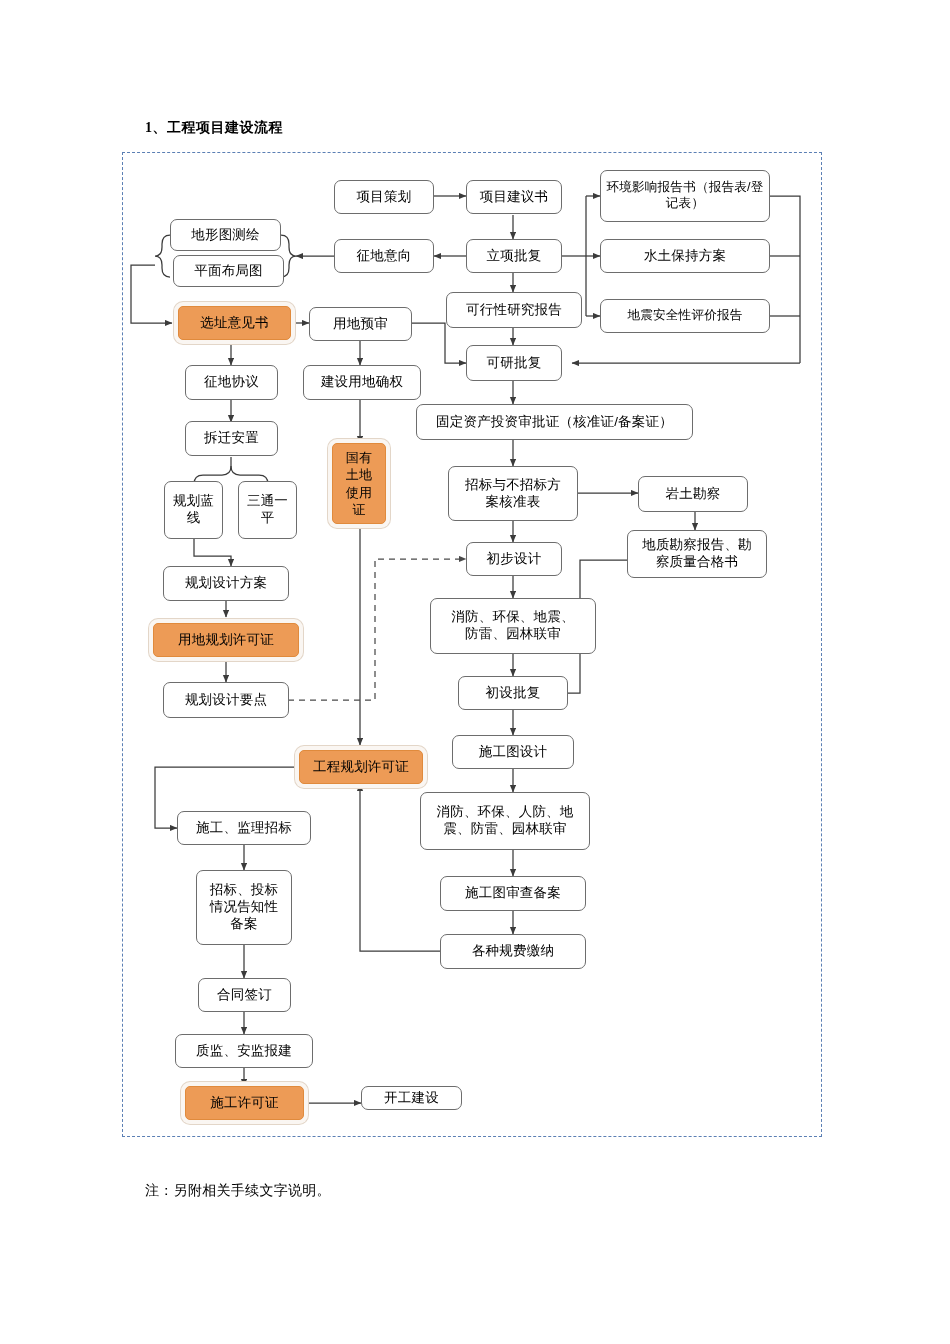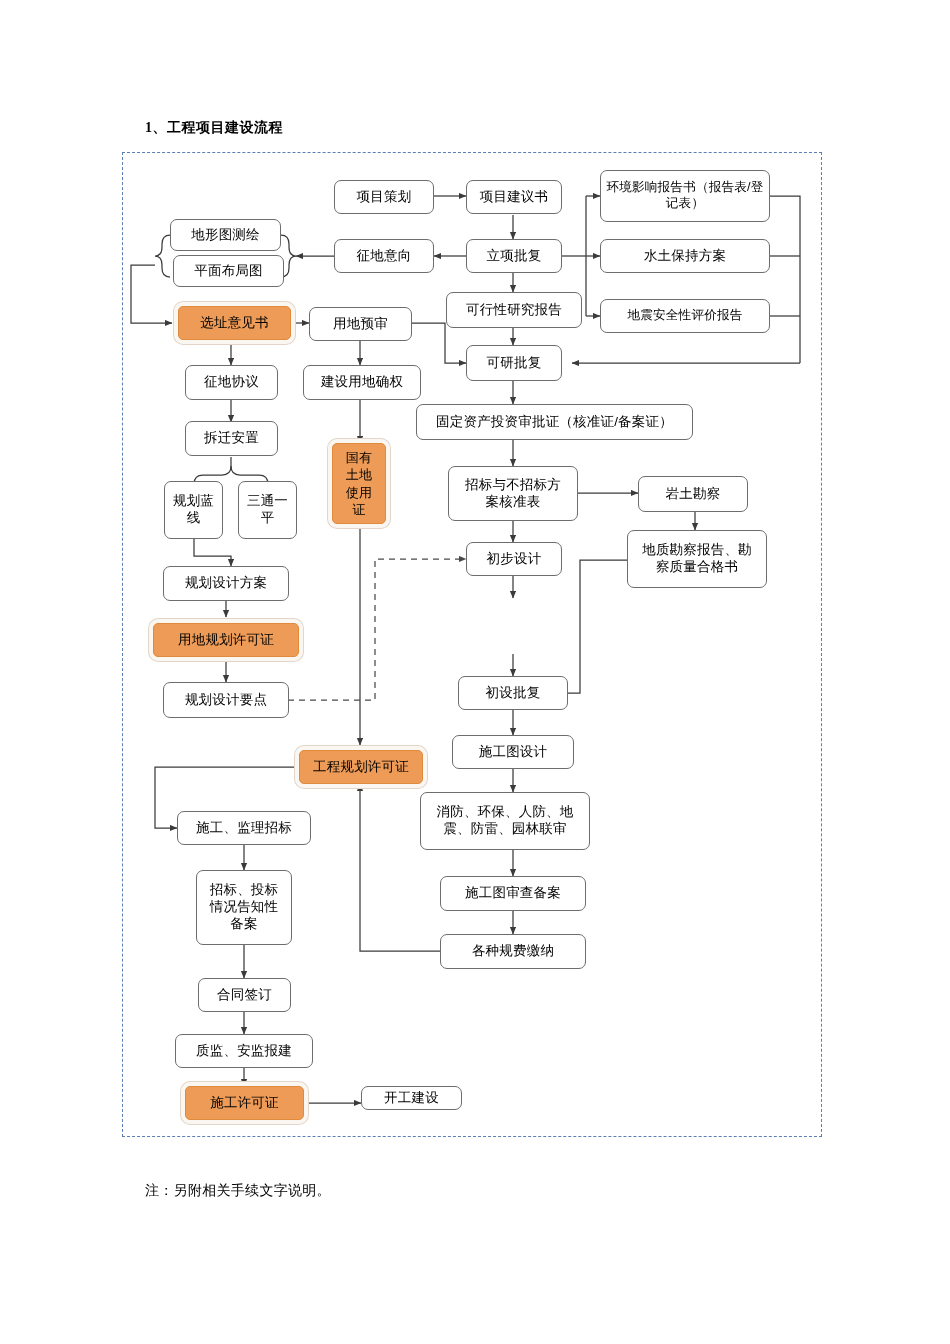--- a/index.html
+++ b/index.html
@@ -287,32 +287,35 @@
   </div>
 
   <div class="node" style="left:164px; top:481px; width:59px; height:58px; padding:0 6px;">
     <span>规划蓝线</span>
   </div>
 
   <div class="node" style="left:238px; top:481px; width:59px; height:58px; padding:0 6px;">
     <span>三通一平</span>
   </div>
 
-  <div class="node" style="left:627px; top:530px; width:140px; height:58px; padding:0 10px;">
+  <div class="node" style="left:627px; top:530px; width:140px; height:48px; padding:0 10px;">
     <span>地质勘察报告、勘察质量合格书</span>
   </div>
 
   <div class="node" style="left:466px; top:542px; width:96px; height:34px;">
     <span>初步设计</span>
   </div>
 
   <div class="node" style="left:163px; top:566px; width:126px; height:35px;">
     <span>规划设计方案</span>
   </div>
 
+  <div class="node" style="left:430px; top:598px; width:166px; height:56px; padding:0 14px;">
+    <span>消防、环保、地震、防雷、园林联审</span>
+  </div>
 
   <div class="node hl" style="left: 153px; top: 623px; width: 146px; height: 34px; background: rgb(237, 155, 86); border-color: rgb(224, 138, 60);">
     <span>用地规划许可证</span>
   </div>
 
   <div class="node" style="left:458px; top:676px; width:110px; height:34px;">
     <span>初设批复</span>
   </div>
 
   <div class="node" style="left:163px; top:682px; width:126px; height:36px;">

